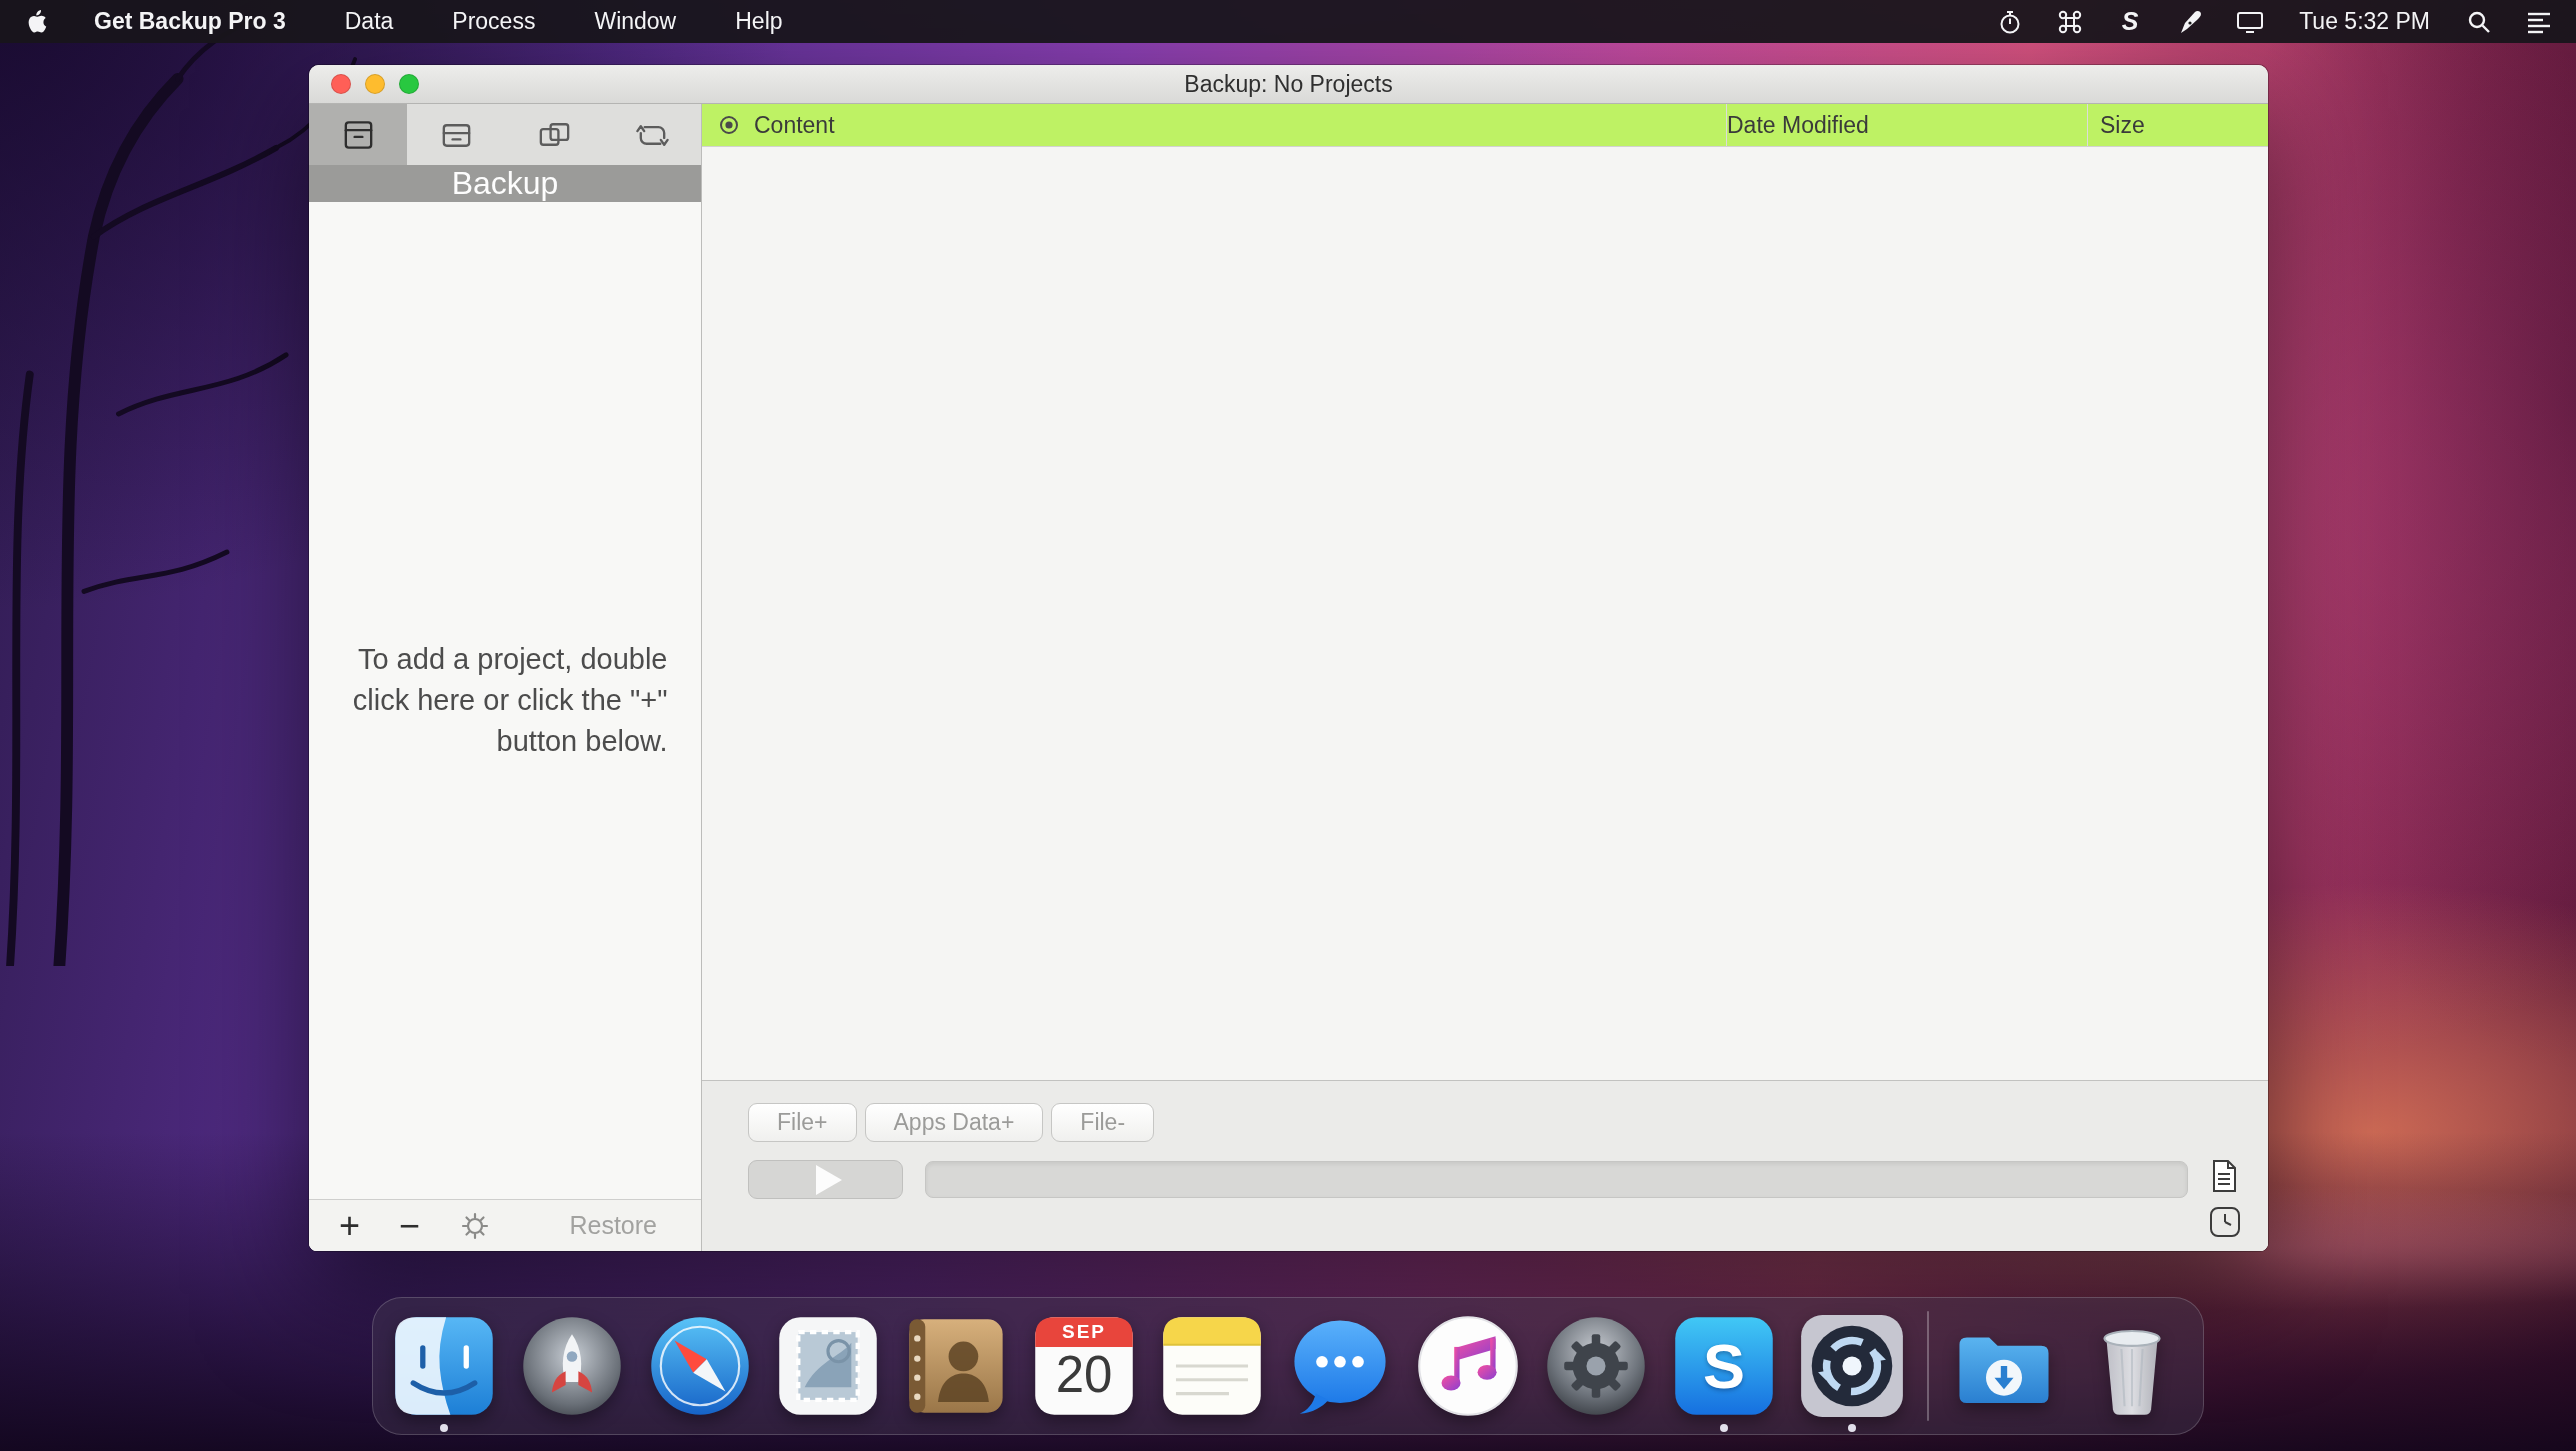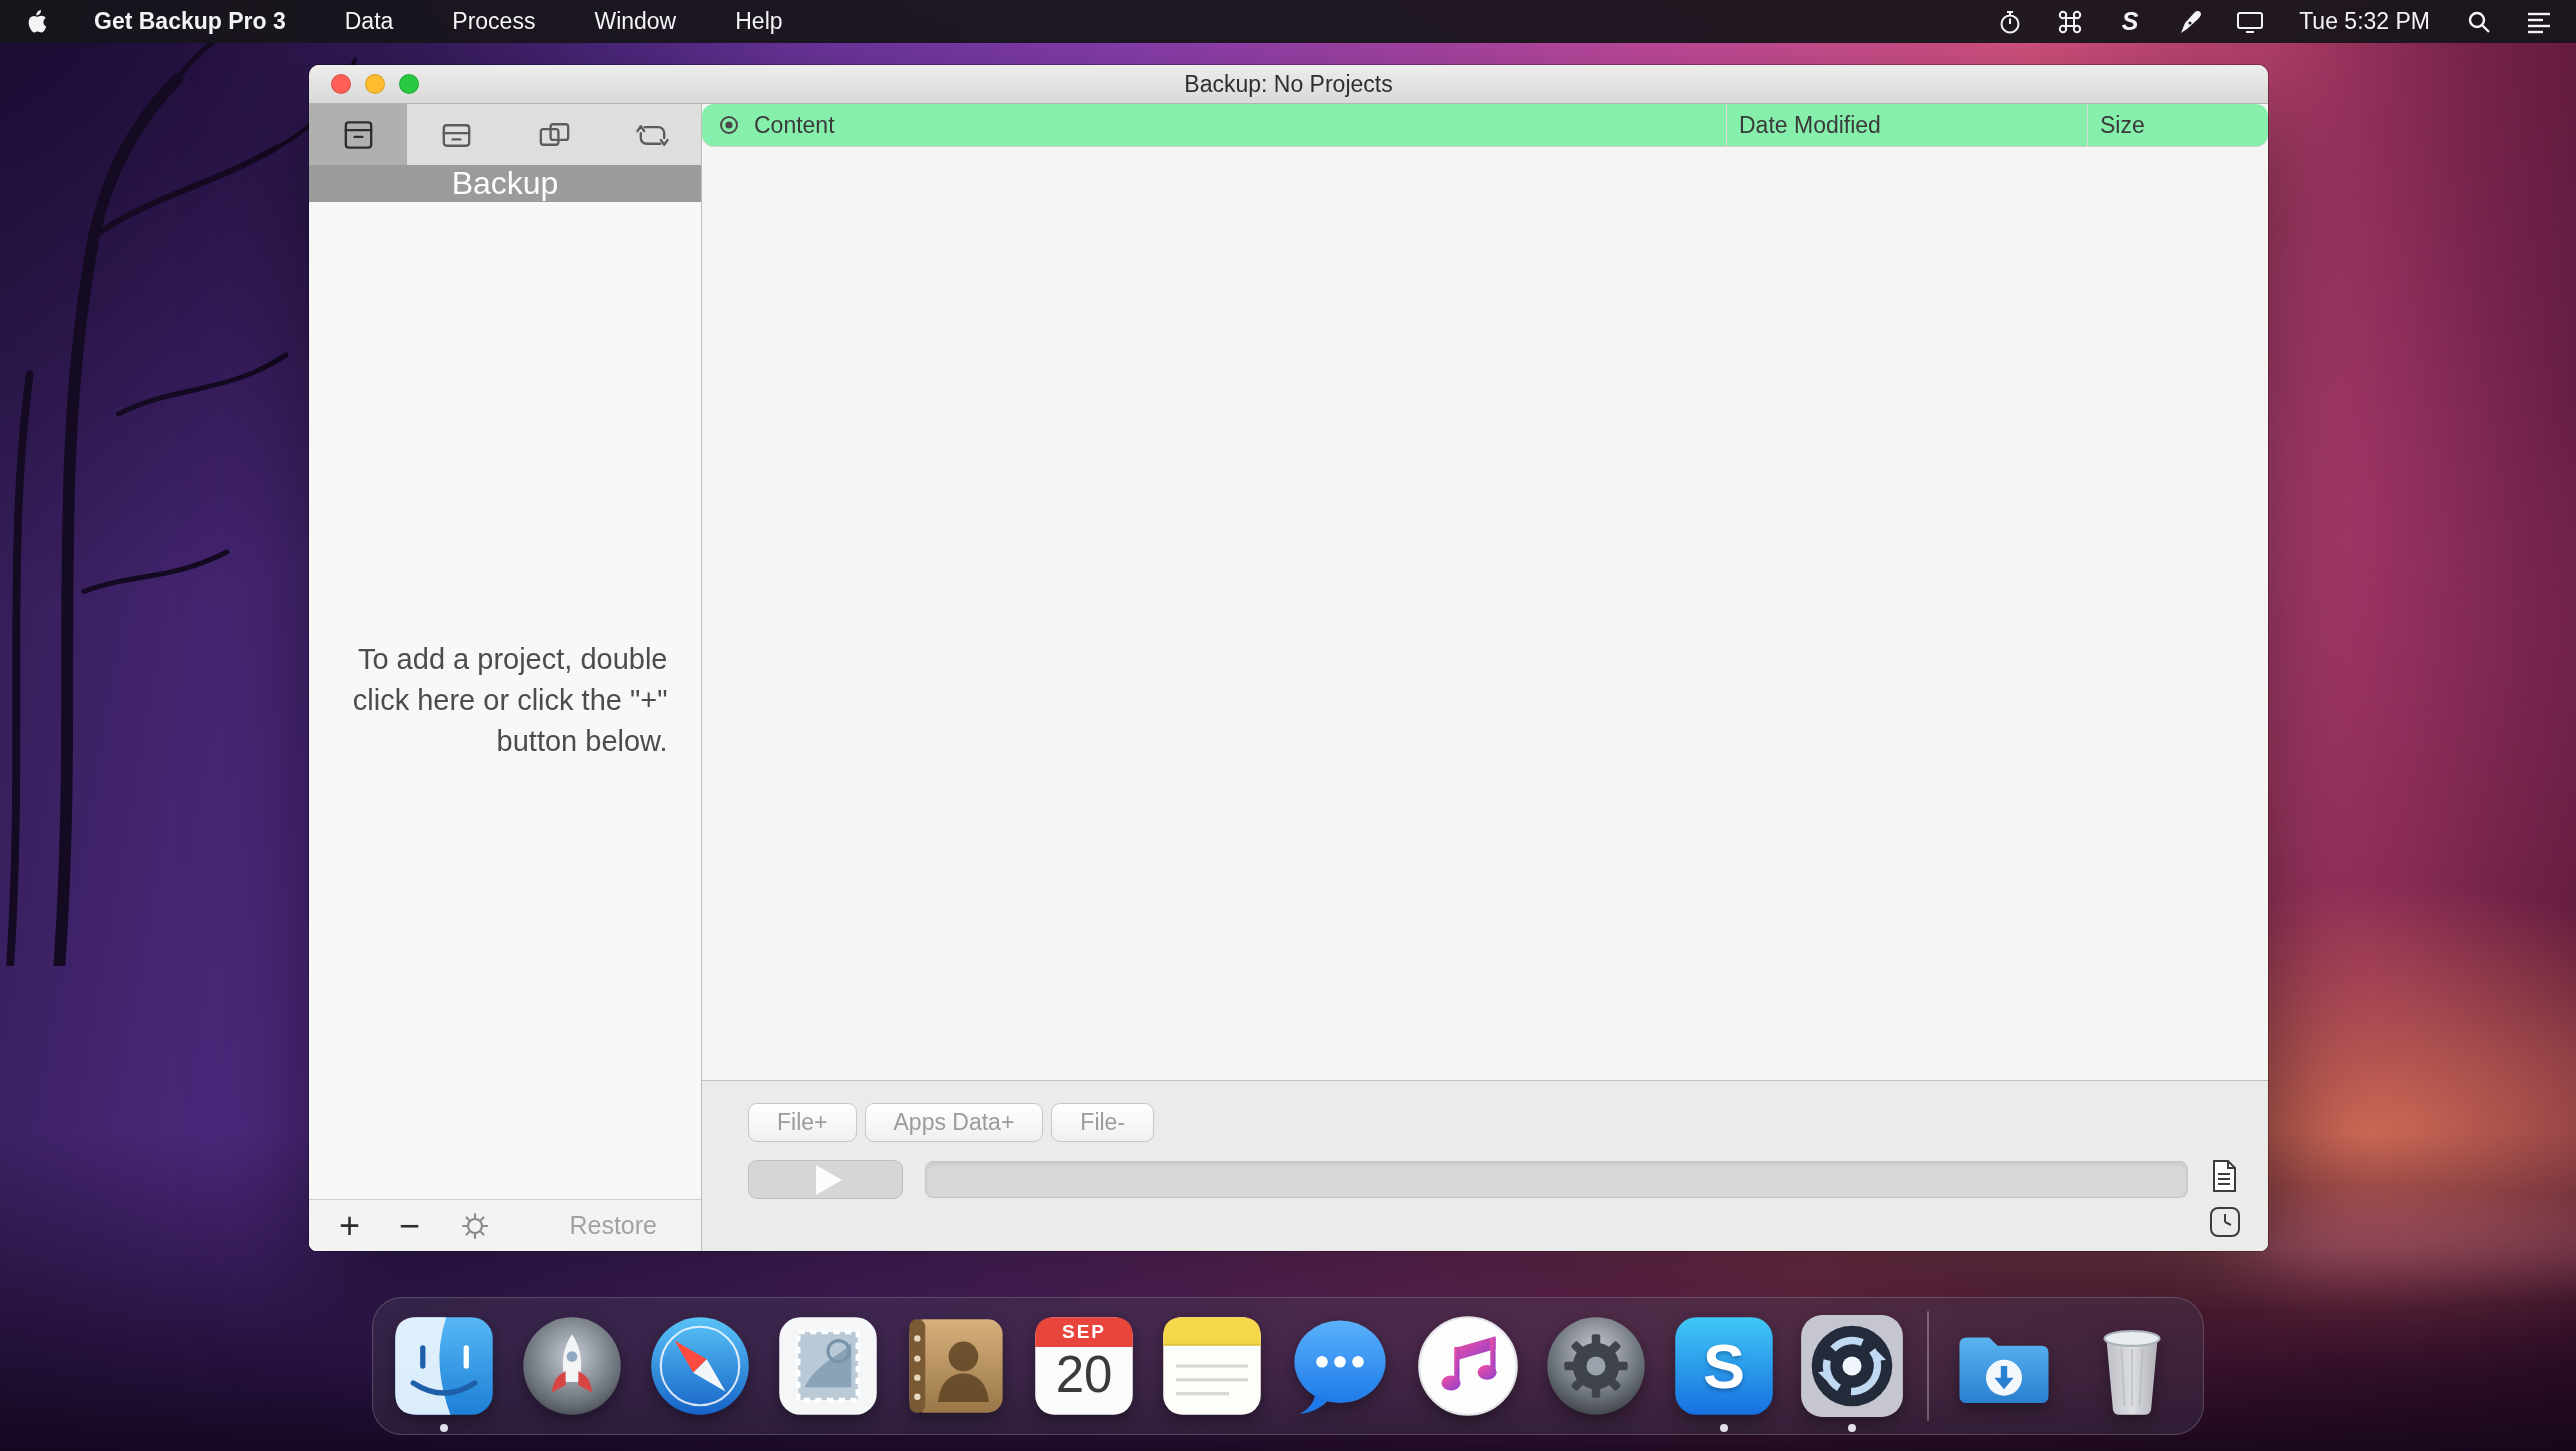--- a/index.html
+++ b/index.html
@@ -60,24 +60,24 @@
   .side-header { height:37px; flex:0 0 37px; background:#9b9b99; color:#fdfdfd; font-size:32px; display:flex; align-items:center; justify-content:center; }
   .side-empty { flex:1; display:flex; align-items:center; justify-content:center; text-align:right; padding:0 28px; }
   .side-empty p { width:325px; font-size:29px; line-height:1.42; color:#4c4c4c; }
   .side-footer { height:52px; flex:0 0 52px; border-top:1px solid #cfcfcd; background:#f3f3f1; display:flex; align-items:center; padding:0 30px; gap:39px; }
   .sf-btn { font-size:36px; color:#2e2e2e; line-height:1; }
   .sf-gear { color:#8a8a88; display:flex; }
   .sf-restore { margin-left:auto; margin-right:14px; font-size:25px; color:#a2a2a0; }
 
   
   .main { flex:1; display:flex; flex-direction:column; min-width:0; background:#f5f5f3; }
-  .list-header { height:43px; flex:0 0 43px; background:#86efac; border-bottom:1px solid #d2d2d0; display:flex; align-items:stretch; font-size:23px; color:#3a3a3a;border-radius:12px; }
+  .list-header { height:43px; flex:0 0 43px; background:#bef264; border-bottom:1px solid #d2d2d0; display:flex; align-items:stretch; font-size:23px; color:#3a3a3a; }
   .col { display:flex; align-items:center; }
   .col-content { flex:0 0 1024px; padding-left:16px; gap:14px; }
-  .col-date { flex:0 0 361px; padding-left:12px; border-left:1px solid #dcdcda; }
+  .col-date { flex:0 0 361px; padding-left:0; border-left:1px solid #dcdcda; }
   .col-size { flex:1; padding-left:12px; border-left:1px solid #dcdcda; }
   .target-ic { color:#4a4a4a; display:flex; }
   .list-body { flex:1; background:#f5f5f3; }
 
   
   .bottom-panel { height:171px; flex:0 0 171px; border-top:1px solid #c2c2c0; background:#ebebe9; position:relative; }
   .btn-row { position:absolute; left:46px; top:22px; display:flex; gap:8px; }
   .pill-btn {
     height:39px; padding:0 28px; border-radius:9px; border:1px solid #c6c6c4;
     background:linear-gradient(#ffffff,#f0f0ee); color:#9b9b99; font-size:23px;

